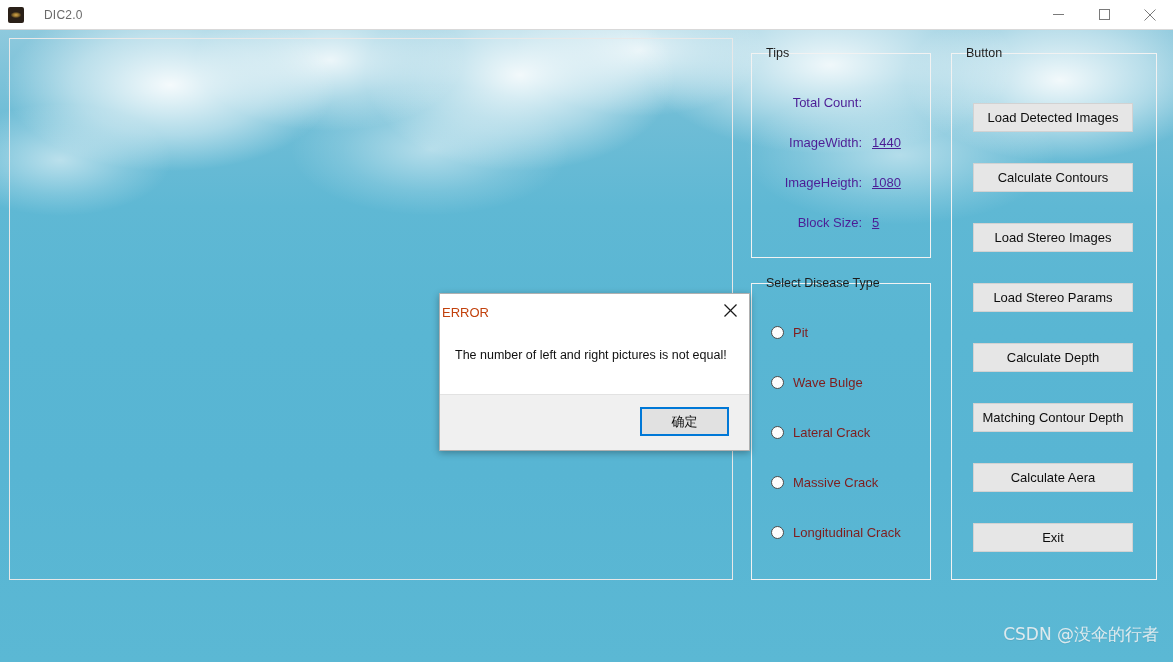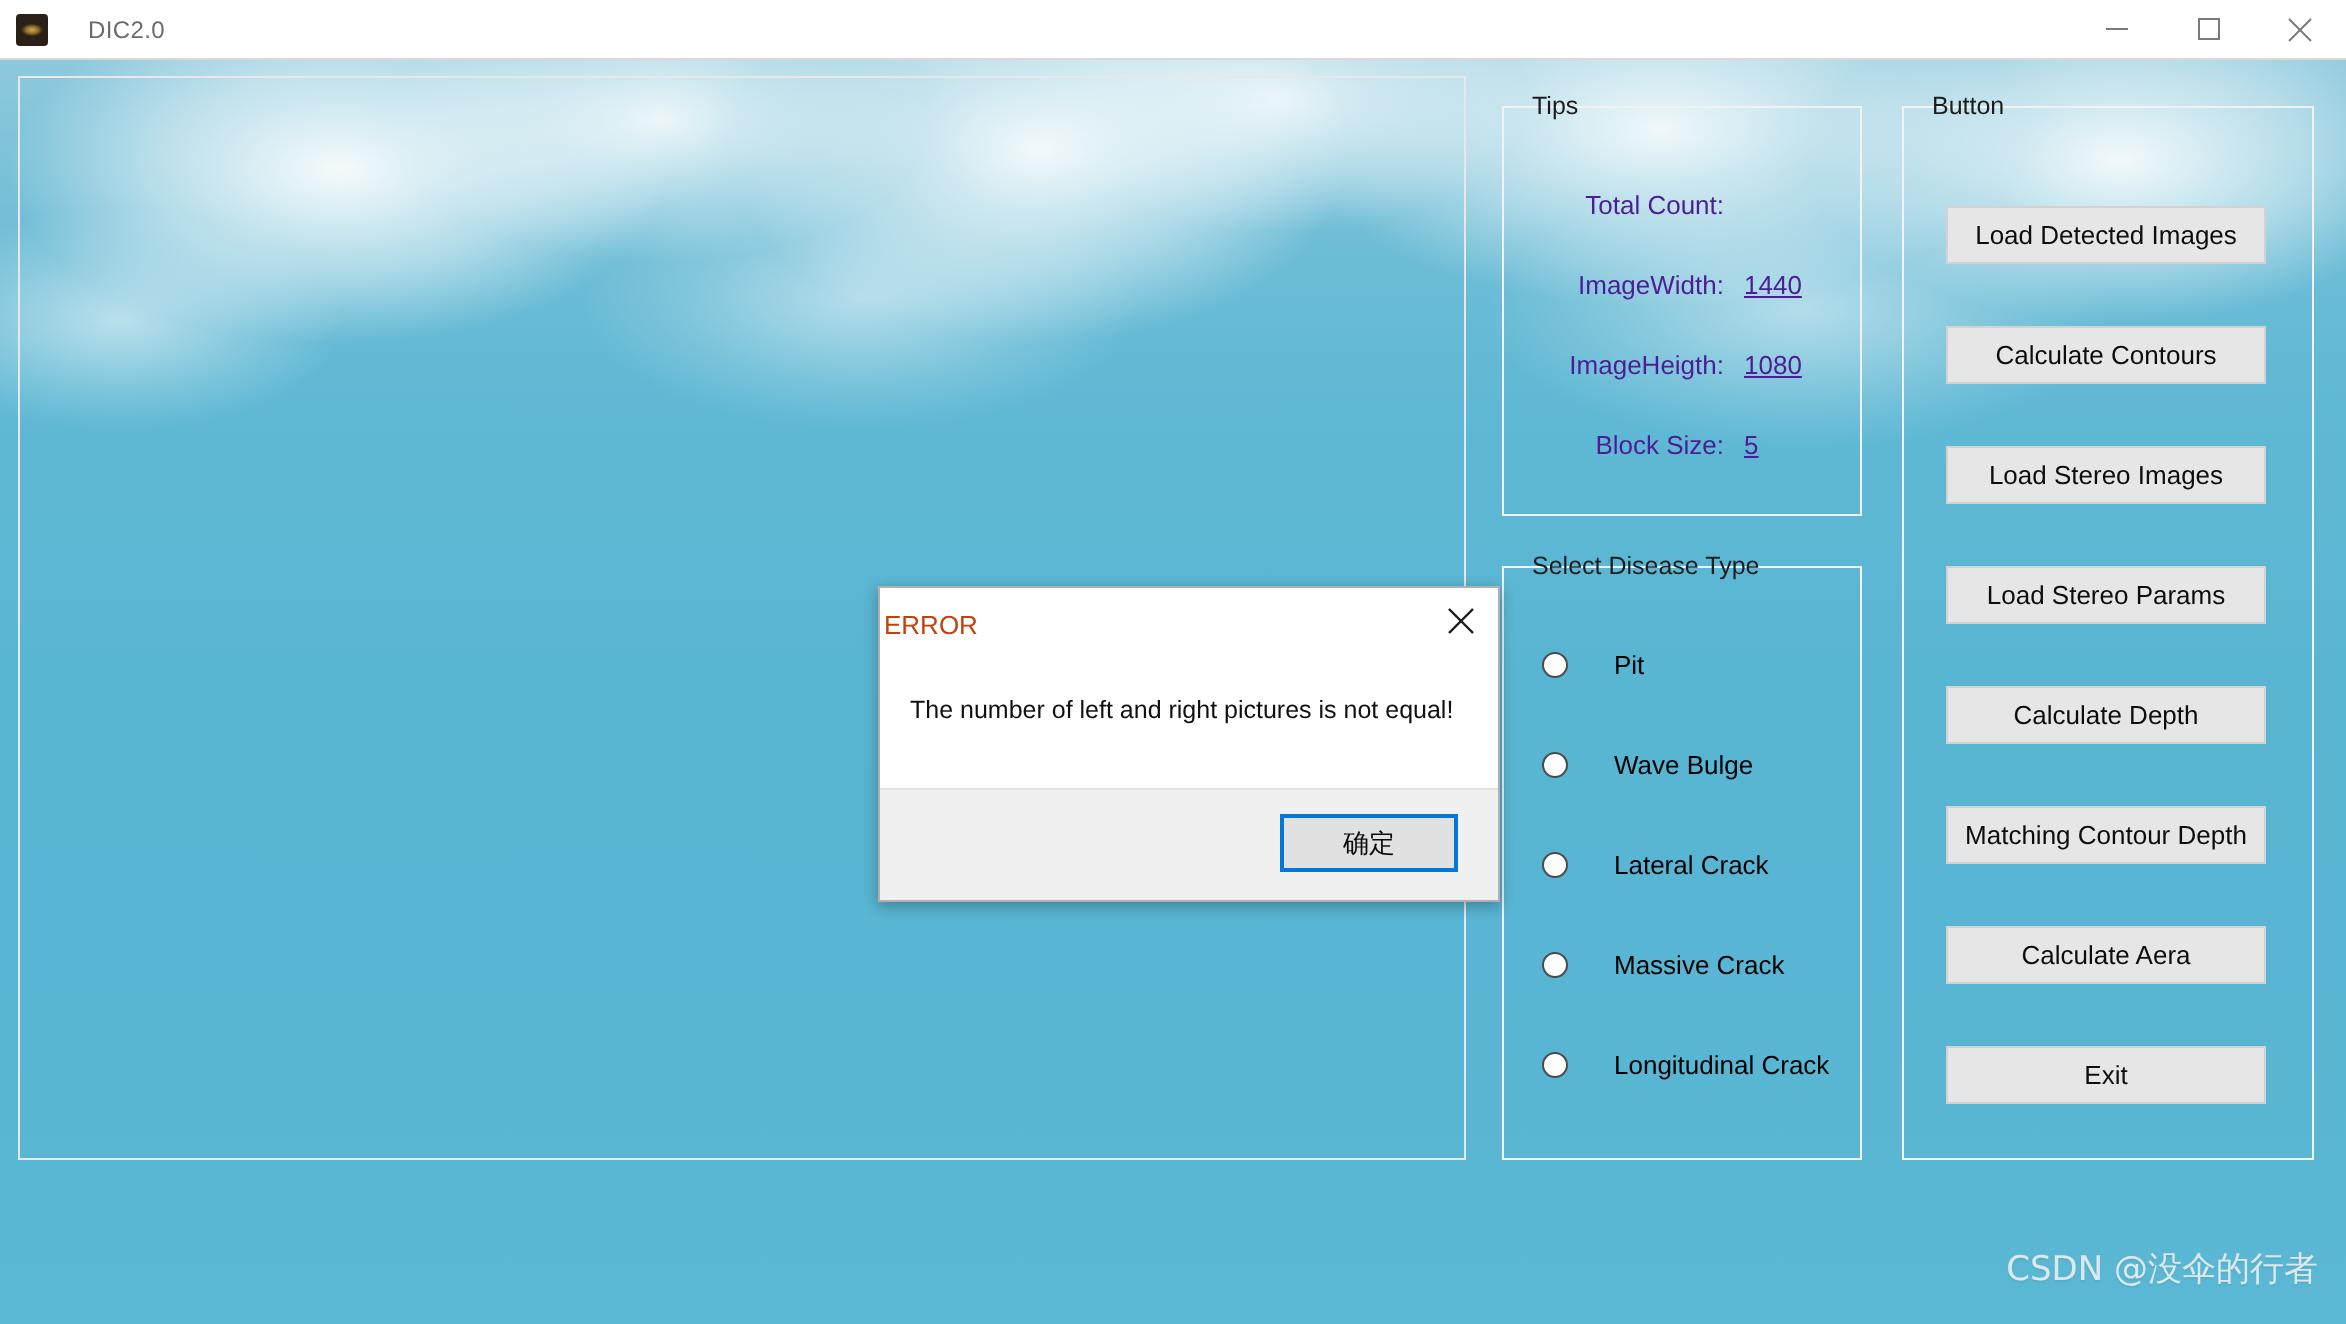--- a/index.html
+++ b/index.html
@@ -143,23 +143,23 @@
   }
   .radio-dot {
     width: 13px; height: 13px;
     border-radius: 50%;
     background: #fdfdfd;
     border: 1px solid #4b4b4b;
     box-sizing: border-box;
     flex: 0 0 auto;
   }
   .radio-label {
-    margin-left: 23px;
-    font-size: 13px;
-    color: #000000;
+    margin-left: 9px;
+    font-size: 13px;
+    color: #7f1d1d;
     white-space: nowrap;
   }
 
   
   .panel-btn {
     position: absolute;
     left: 22px;
     width: 160px;
     height: 29px;
     background: #e6e6e6;

